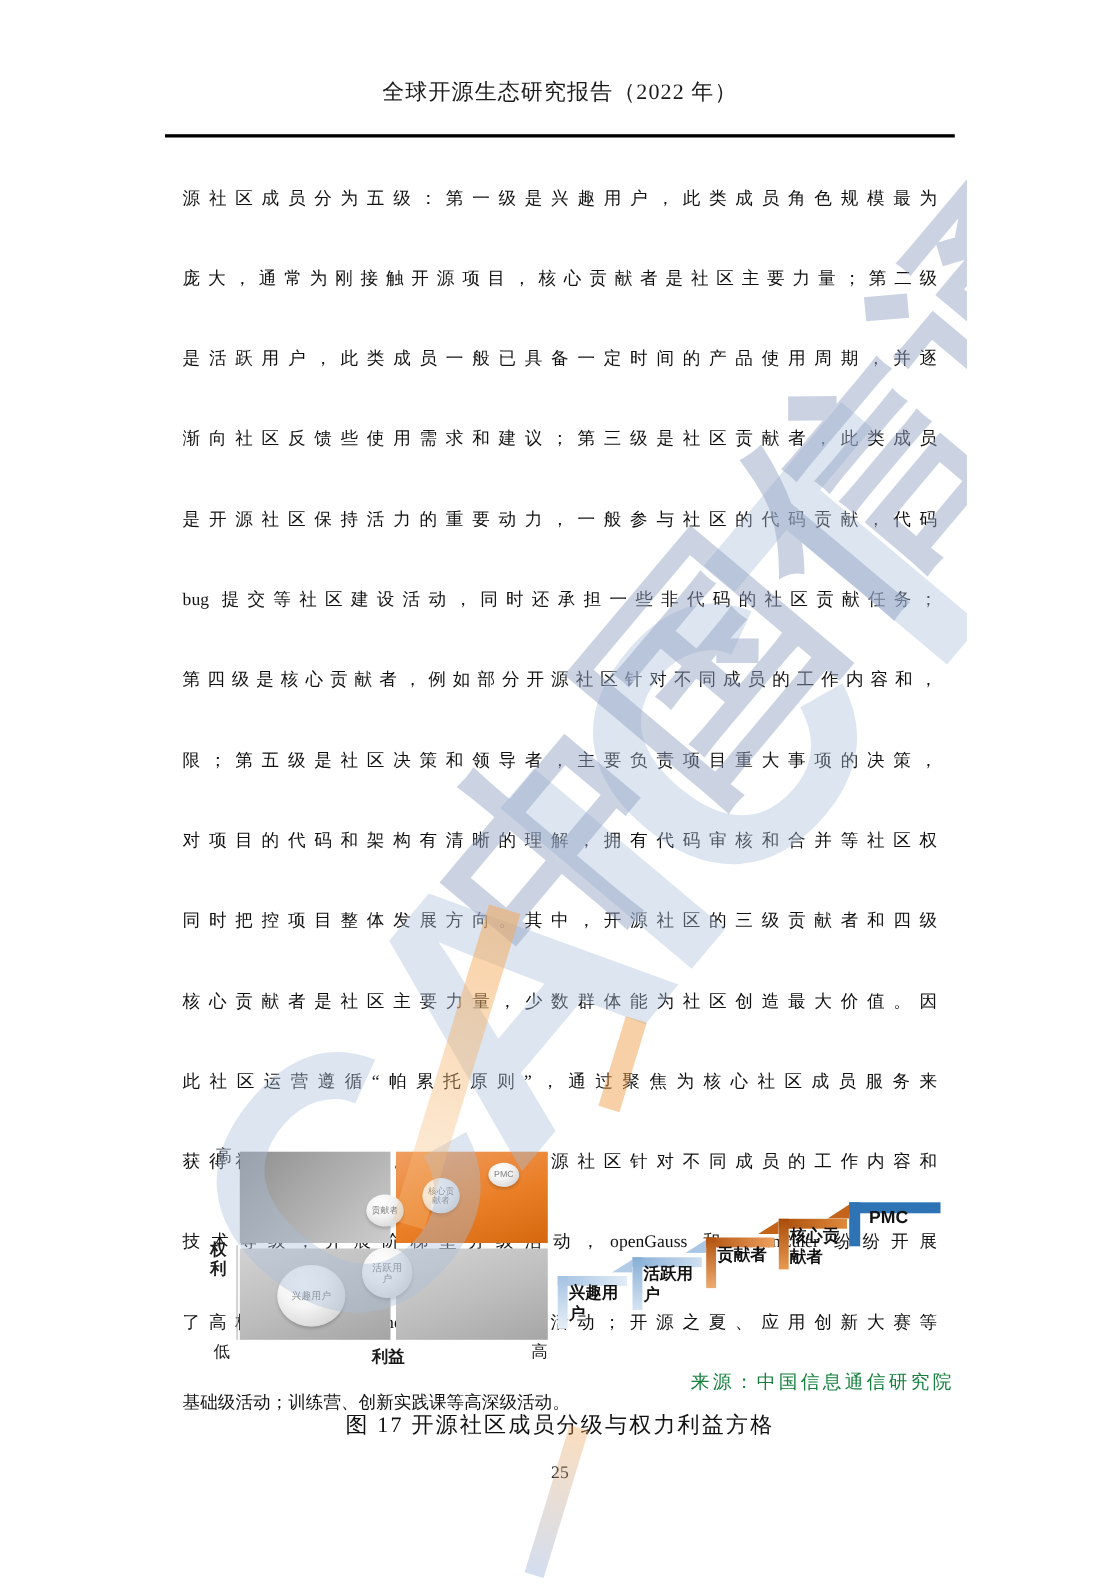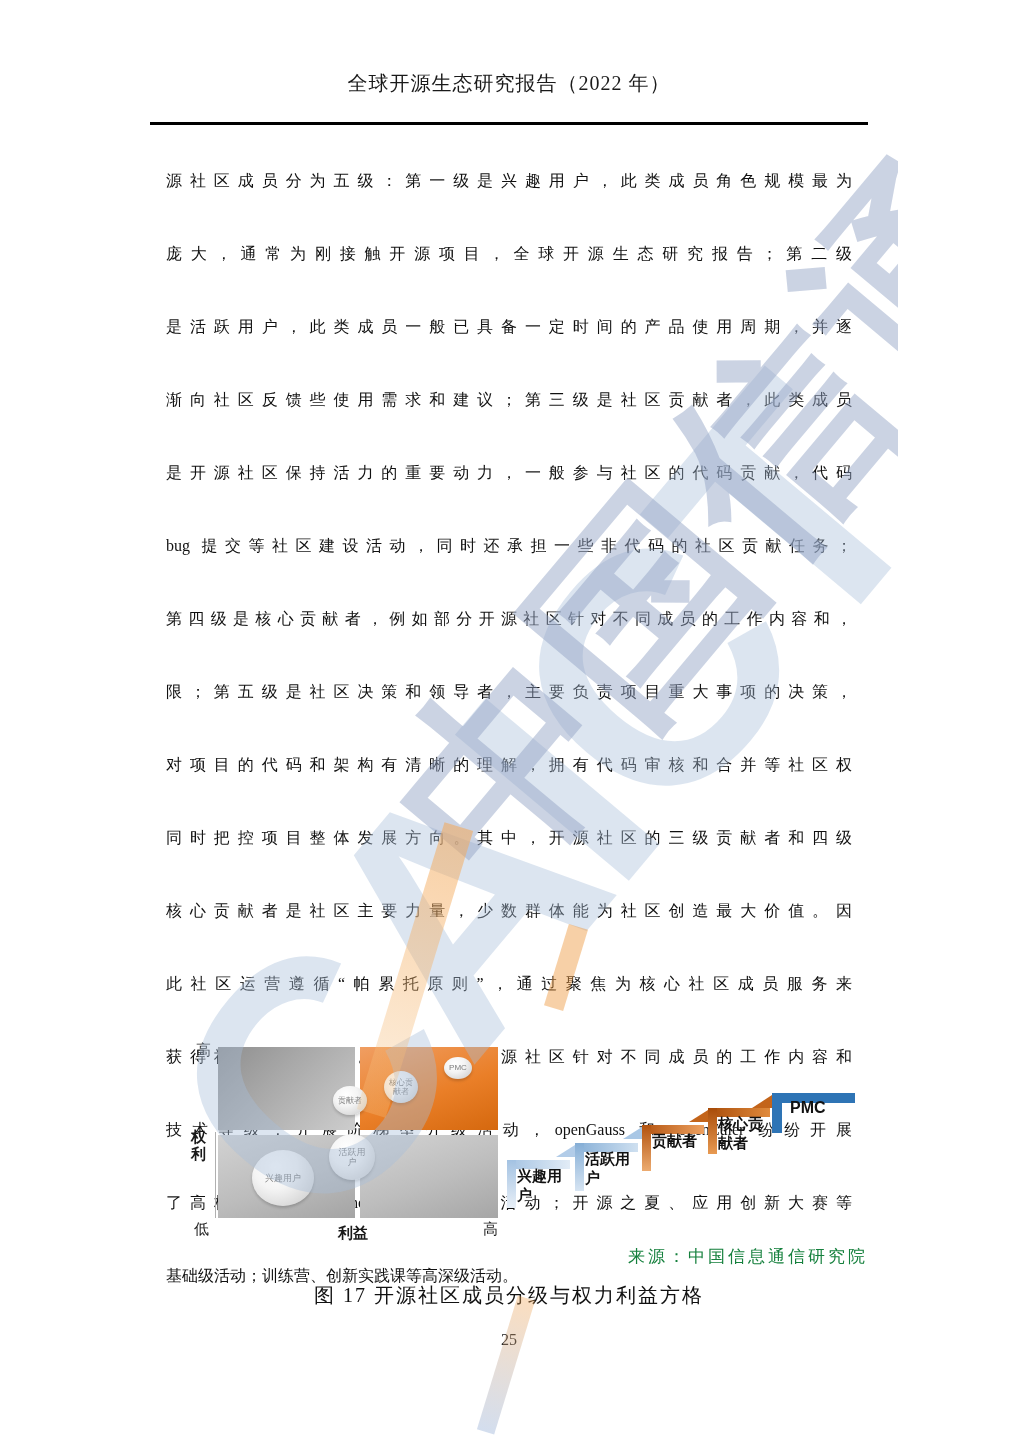--- a/index.html
+++ b/index.html
@@ -1,18 +1,18 @@
 <!DOCTYPE html>
 <html><head>
 <meta charset="utf-8">
 <style>
   html,body{margin:0;padding:0;background:#ffffff;}
   .page{
     position:relative;width:879px;height:1440px;background:#ffffff;
-    overflow:hidden;font-family:"Liberation Serif","DejaVu Serif",serif;color:#000;padding-left:19px;
+    overflow:hidden;font-family:"Liberation Serif","DejaVu Serif",serif;color:#000;
   }
   
   .header-title{
     position:absolute;left:0;top:70px;width:1018px;text-align:center;
     font-size:20px;letter-spacing:1px;color:#1a1a1a;
   }
   .header-rule{
     position:absolute;left:150px;top:122px;width:718px;height:3px;background:#000;
   }
   
@@ -116,21 +116,21 @@
 </head>
 <body>
 
 <div class="page">
 
   <div class="header-title">全球开源生态研究报告（2022 年）</div>
   <div class="header-rule"></div>
 
   <div class="body-text">
     <p class="line">源社区成员分为五级：第一级是兴趣用户，此类成员角色规模最为</p>
-    <p class="line">庞大，通常为刚接触开源项目，全球开源生态研究报告；第二级</p>
+    <p class="line">庞大，通常为刚接触开源项目，核心贡献者是社区主要力量；第二级</p>
     <p class="line">是活跃用户，此类成员一般已具备一定时间的产品使用周期，并逐</p>
     <p class="line">渐向社区反馈些使用需求和建议；第三级是社区贡献者，此类成员</p>
     <p class="line">是开源社区保持活力的重要动力，一般参与社区的代码贡献，代码</p>
     <p class="line">bug 提交等社区建设活动，同时还承担一些非代码的社区贡献任务；</p>
     <p class="line">第四级是核心贡献者，例如部分开源社区针对不同成员的工作内容和，</p>
     <p class="line">限；第五级是社区决策和领导者，主要负责项目重大事项的决策，</p>
     <p class="line">对项目的代码和架构有清晰的理解，拥有代码审核和合并等社区权</p>
     <p class="line">同时把控项目整体发展方向。其中，开源社区的三级贡献者和四级</p>
     <p class="line">核心贡献者是社区主要力量，少数群体能为社区创造最大价值。因</p>
     <p class="line">此社区运营遵循“帕累托原则”，通过聚焦为核心社区成员服务来</p>

